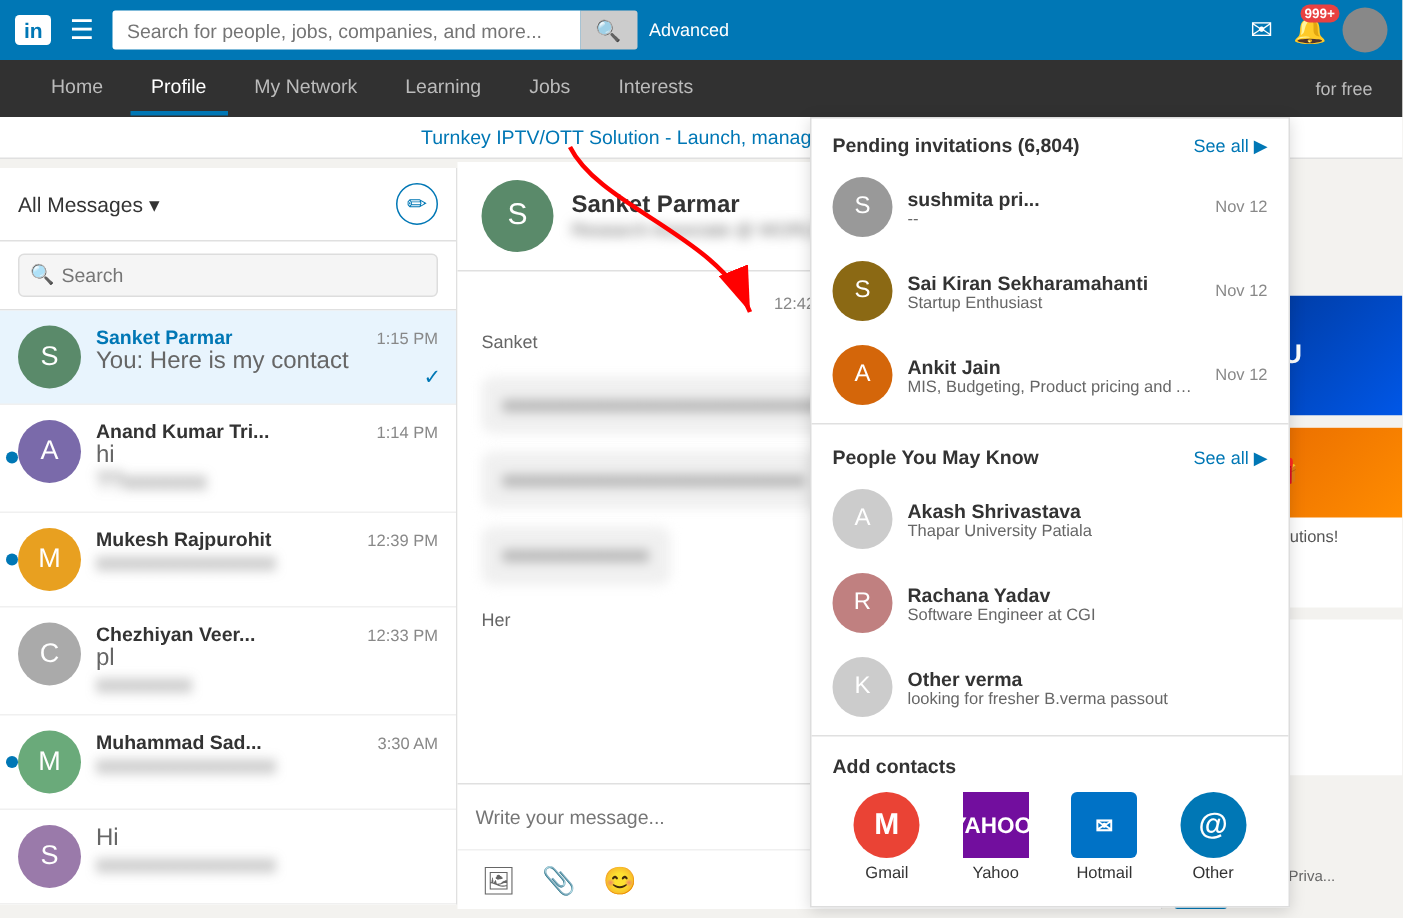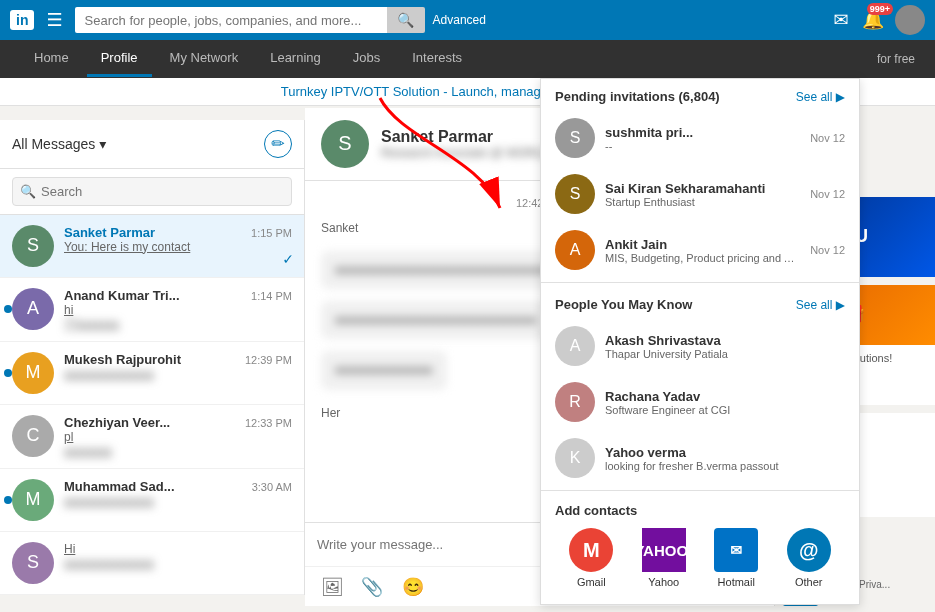--- a/index.html
+++ b/index.html
@@ -253,27 +253,26 @@
     }
     .msg-name.active-name {
       color: #0077b5;
     }
     .msg-time {
       font-size: 11px;
       color: #888;
       flex-shrink: 0;
     }
     .msg-preview {
-      font-size: 12px;
+      font-size: 16px;
       color: #666;
       white-space: nowrap;
       overflow: hidden;
       text-overflow: ellipsis;
       max-width: 200px;
-      text-decoration: underline;
     }
     .msg-preview.blurred {
       filter: blur(4px);
       user-select: none;
     }
     .unread-dot {
       width: 8px;
       height: 8px;
       background: #0077b5;
       border-radius: 50%;
@@ -888,21 +887,21 @@
     <div class="grow-avatar" style="background:#c08080;">R</div>
     <div class="grow-person-info">
       <div class="grow-person-name">Rachana Yadav</div>
       <div class="grow-person-title">Software Engineer at CGI</div>
     </div>
   </div>
 
   <div class="grow-person-item">
     <div class="grow-avatar light-gray">K</div>
     <div class="grow-person-info">
-      <div class="grow-person-name">Yahoo verma</div>
+      <div class="grow-person-name">Other verma</div>
       <div class="grow-person-title">looking for fresher B.verma passout</div>
     </div>
   </div>
 
   <hr class="grow-divider">
 
   <div class="add-contacts-section">
     <div class="add-contacts-title">Add contacts</div>
     <div class="add-contacts-icons">
       <div class="contact-icon-item">

